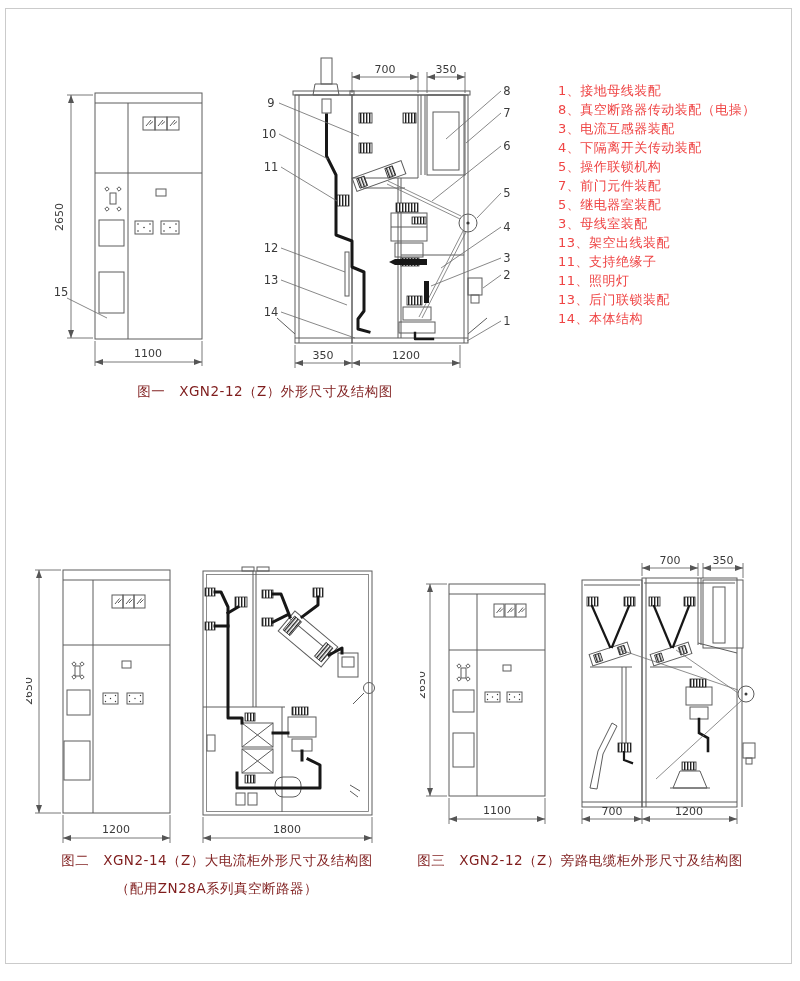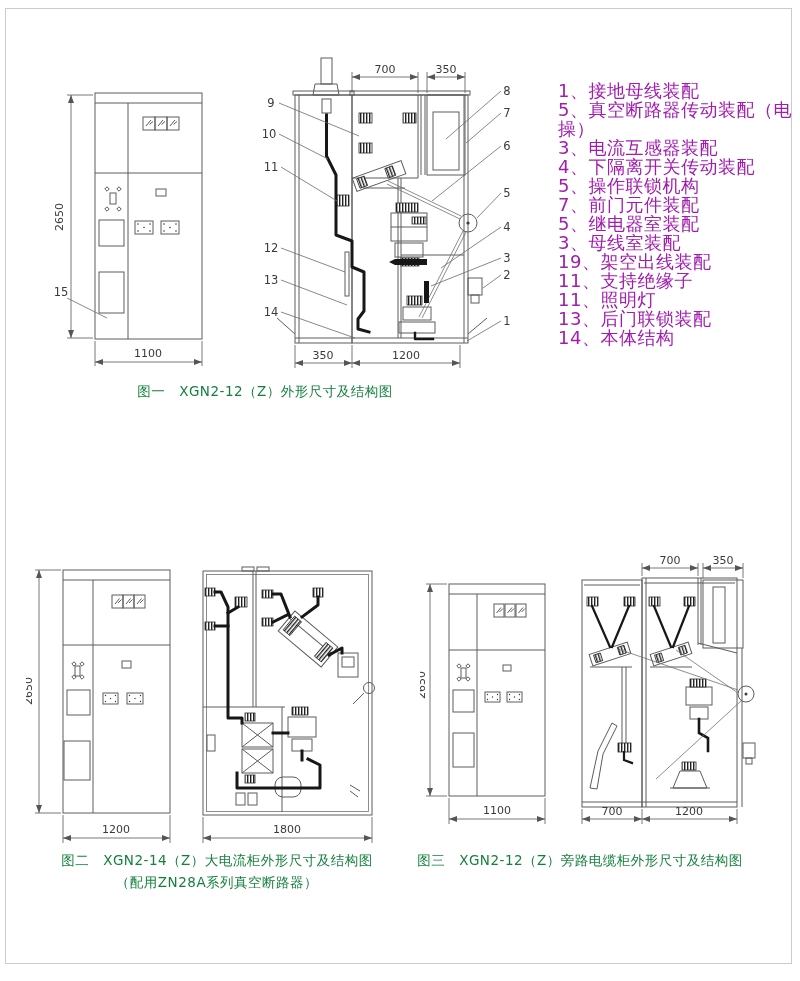--- a/index.html
+++ b/index.html
@@ -10,22 +10,22 @@
   svg .ln  { stroke:#5c5c5c; stroke-width:1; fill:none; }
   svg .ln2 { stroke:#707070; stroke-width:.8; fill:none; }
   svg .thk { stroke:#171717; stroke-width:3; fill:none; stroke-linejoin:round; stroke-linecap:square; }
   svg .dk  { fill:#171717; stroke:none; }
   svg .ld  { stroke:#6a6a6a; stroke-width:.8; fill:none; }
   svg .dm  { stroke:#555555; stroke-width:.8; fill:none; }
   svg .hat { stroke:#2a2a2a; stroke-width:.8; }
   svg .xln { stroke:#171717; stroke-width:2.2; fill:none; stroke-linecap:square; }
   text.dtx { font-family:"DejaVu Sans",sans-serif; font-size:11px; fill:#3a3a3a; }
   text.ctx { font-family:"DejaVu Sans",sans-serif; font-size:11.5px; fill:#3a3a3a; }
-  .caption { position:absolute; font-size:13.5px; color:#15803d; text-align:center; letter-spacing:.5px; }
-  .legend  { position:absolute; left:558px; top:81px; font-size:18px; color:#a21caf; line-height:19px; letter-spacing:.5px; }
+  .caption { position:absolute; font-size:13.5px; color:#7f1d1d; text-align:center; letter-spacing:.5px; }
+  .legend  { position:absolute; left:558px; top:81px; font-size:13px; color:#ef4444; line-height:19px; letter-spacing:.5px; }
 </style>
 </head>
 <body>
 
 <div class="page">
   <div class="frame"></div>
 
   <svg class="abs" style="left:50px;top:60px" width="210" height="322" viewBox="0 0 210 322">
     <defs>
       <marker id="m1" markerWidth="8" markerHeight="6" refX="8" refY="3" orient="auto-start-reverse" markerUnits="userSpaceOnUse">
@@ -192,28 +192,28 @@
       <line x1="97" y1="308" x2="205" y2="308" marker-start="url(#m2)" marker-end="url(#m2)"></line>
     </g>
     <text class="dtx" x="130" y="18" text-anchor="middle">700</text>
     <text class="dtx" x="191" y="18" text-anchor="middle">350</text>
     <text class="dtx" x="68" y="304" text-anchor="middle">350</text>
     <text class="dtx" x="151" y="304" text-anchor="middle">1200</text>
   </svg>
 
   <div class="legend">
     <div>1、接地母线装配</div>
-    <div>5、真空断路器传动装配（电操）</div>
+    <div>8、真空断路器传动装配（电操）</div>
     <div>3、电流互感器装配</div>
     <div>4、下隔离开关传动装配</div>
     <div>5、操作联锁机构</div>
     <div>7、前门元件装配</div>
     <div>5、继电器室装配</div>
     <div>3、母线室装配</div>
-    <div>19、架空出线装配</div>
+    <div>13、架空出线装配</div>
     <div>11、支持绝缘子</div>
     <div>11、照明灯</div>
     <div>13、后门联锁装配</div>
     <div>14、本体结构</div>
   </div>
 
   <div class="caption" style="left:100px;top:383px;width:330px">图一　XGN2-12（Z）外形尺寸及结构图</div>
 
   <svg class="abs" style="left:26px;top:555px" width="180" height="300" viewBox="0 0 180 300">
     <defs>
@@ -333,21 +333,21 @@
     <g class="dm">
       <line x1="13" y1="262" x2="13" y2="288"></line>
       <line x1="182" y1="262" x2="182" y2="288"></line>
       <line x1="13" y1="283" x2="182" y2="283" marker-start="url(#m4)" marker-end="url(#m4)"></line>
     </g>
     <text class="dtx" x="97" y="278" text-anchor="middle">1800</text>
   </svg>
 
   <div class="caption" style="left:28px;top:852px;width:378px">
     <div>图二　XGN2-14（Z）大电流柜外形尺寸及结构图</div>
-    <div style="margin-top:4px">（配用ZN28A系列真空断路器）</div>
+    <div style="margin-top:10px">（配用ZN28A系列真空断路器）</div>
   </div>
 
   <svg class="abs" style="left:420px;top:555px" width="180" height="280" viewBox="0 0 180 280">
     <defs>
       <marker id="m5" markerWidth="8" markerHeight="6" refX="8" refY="3" orient="auto-start-reverse" markerUnits="userSpaceOnUse">
           <path d="M0,0L8,3L0,6Z" fill="#555"></path>
         </marker>
     </defs>
     <g class="ln">
       <rect x="29" y="29" width="96" height="212"></rect>

